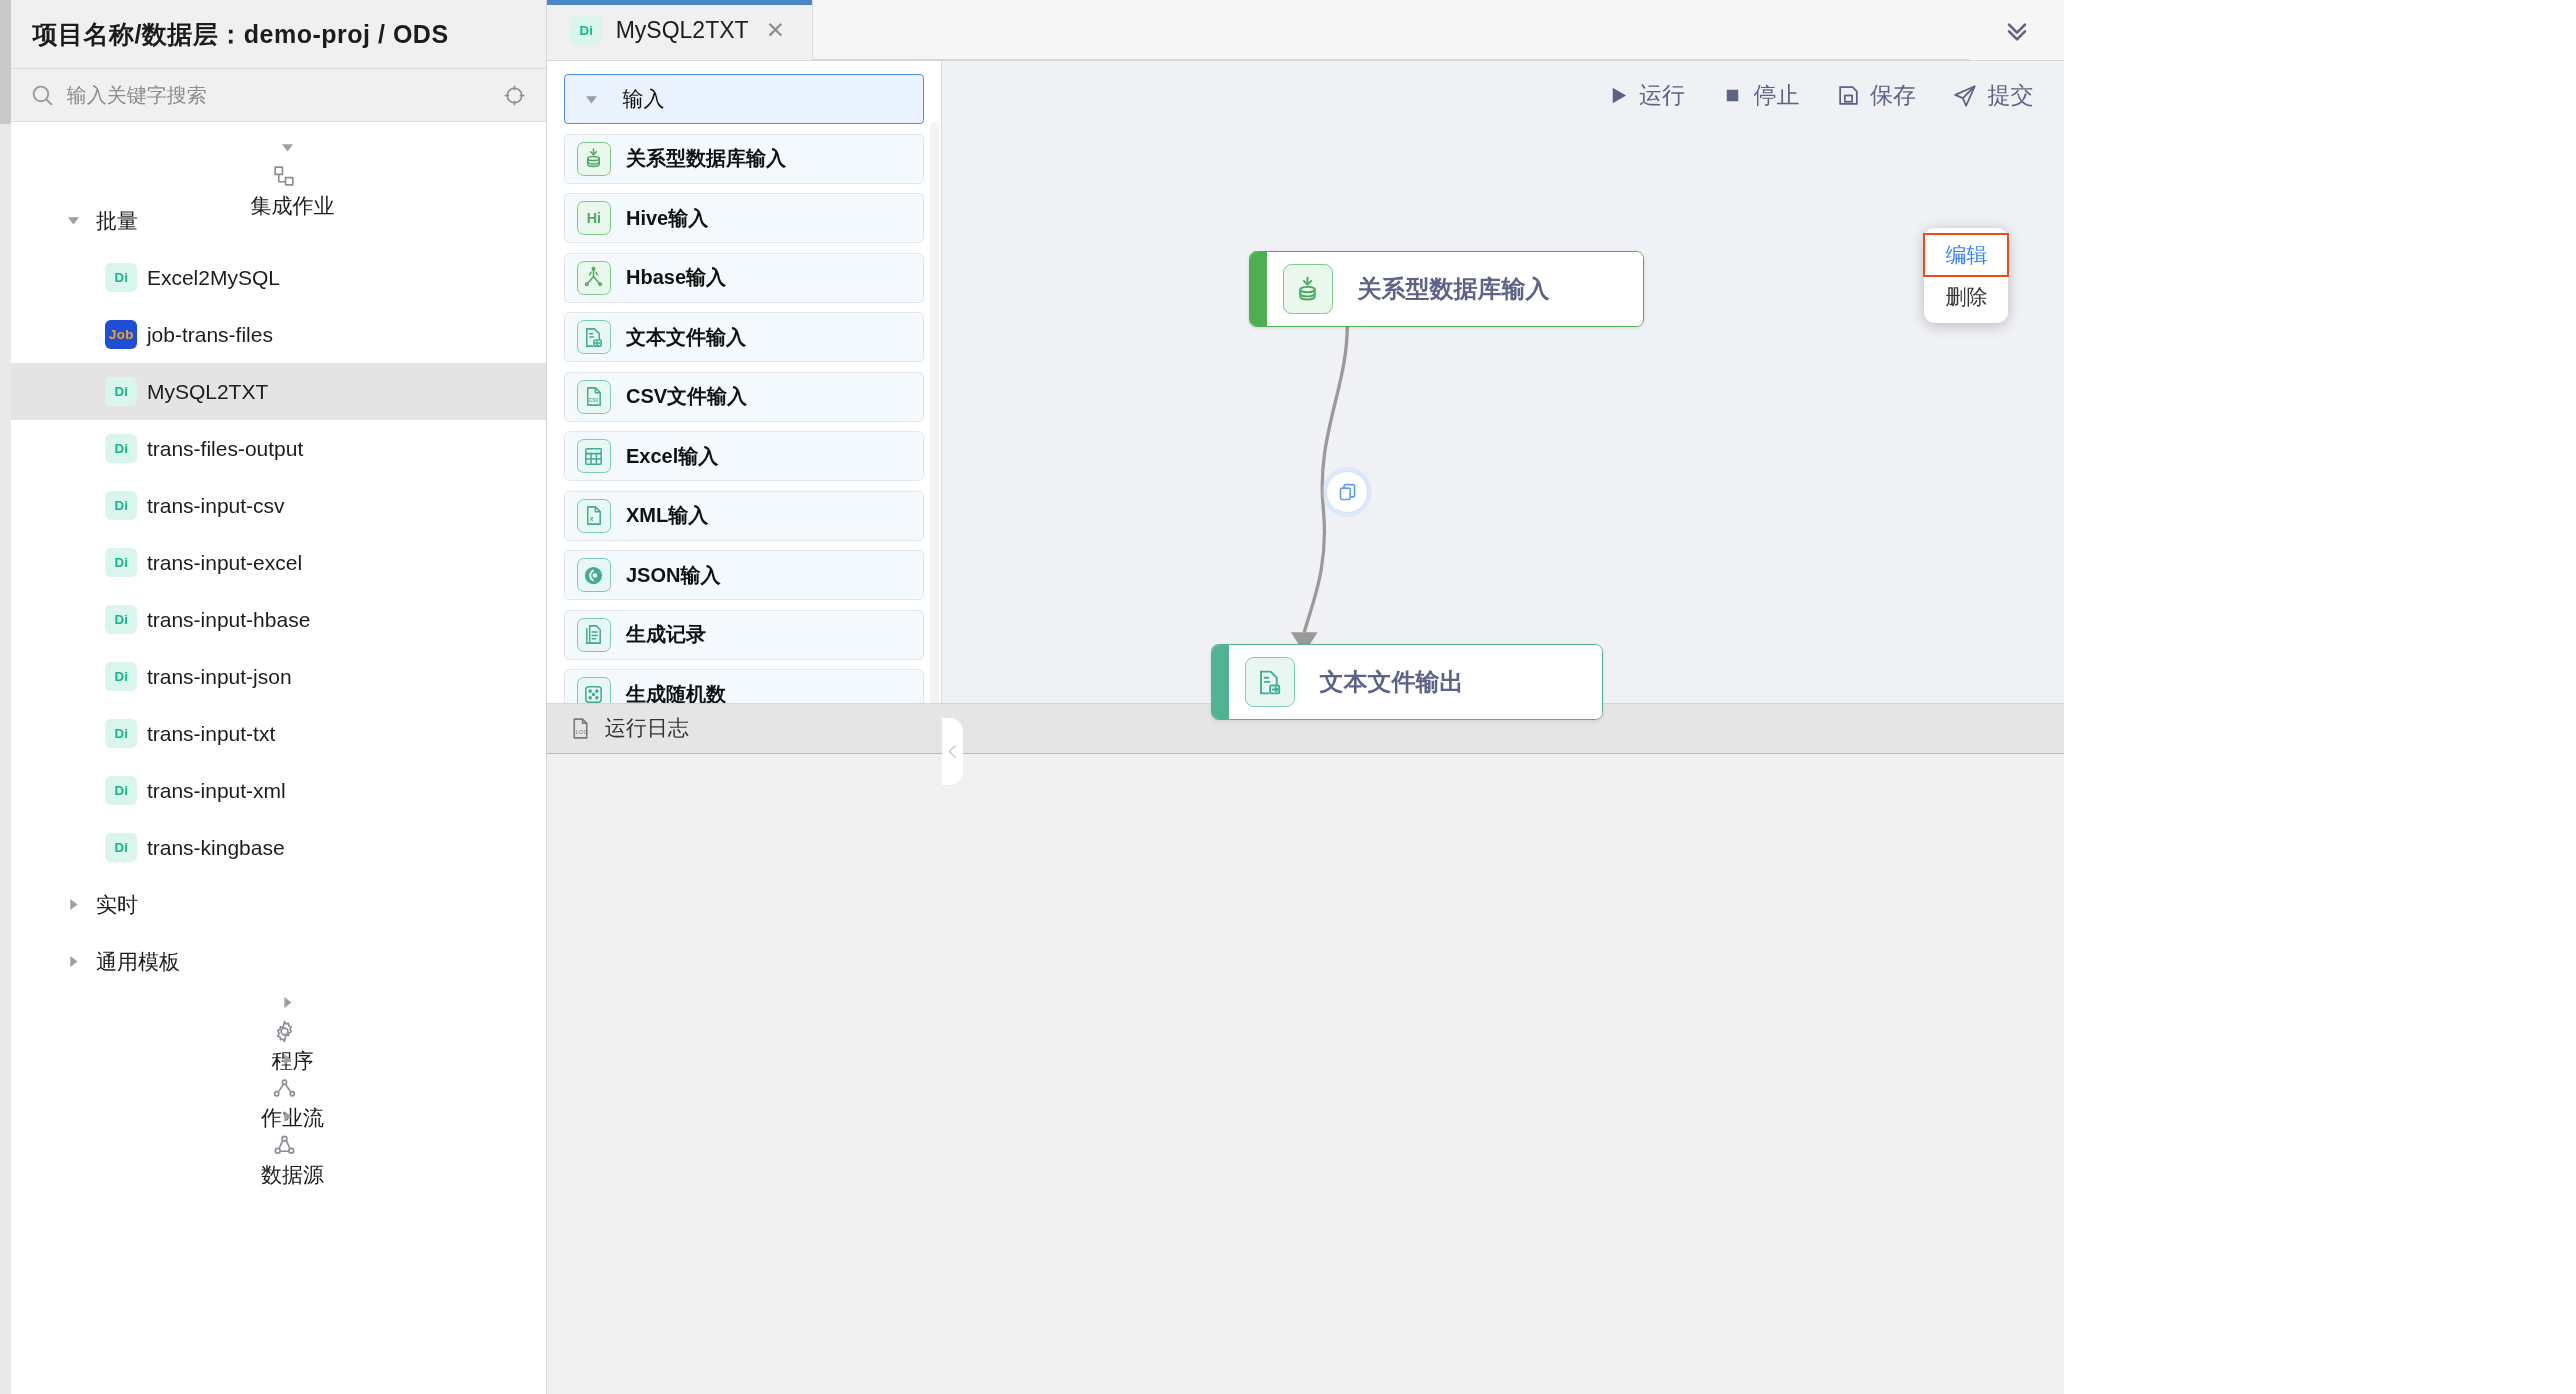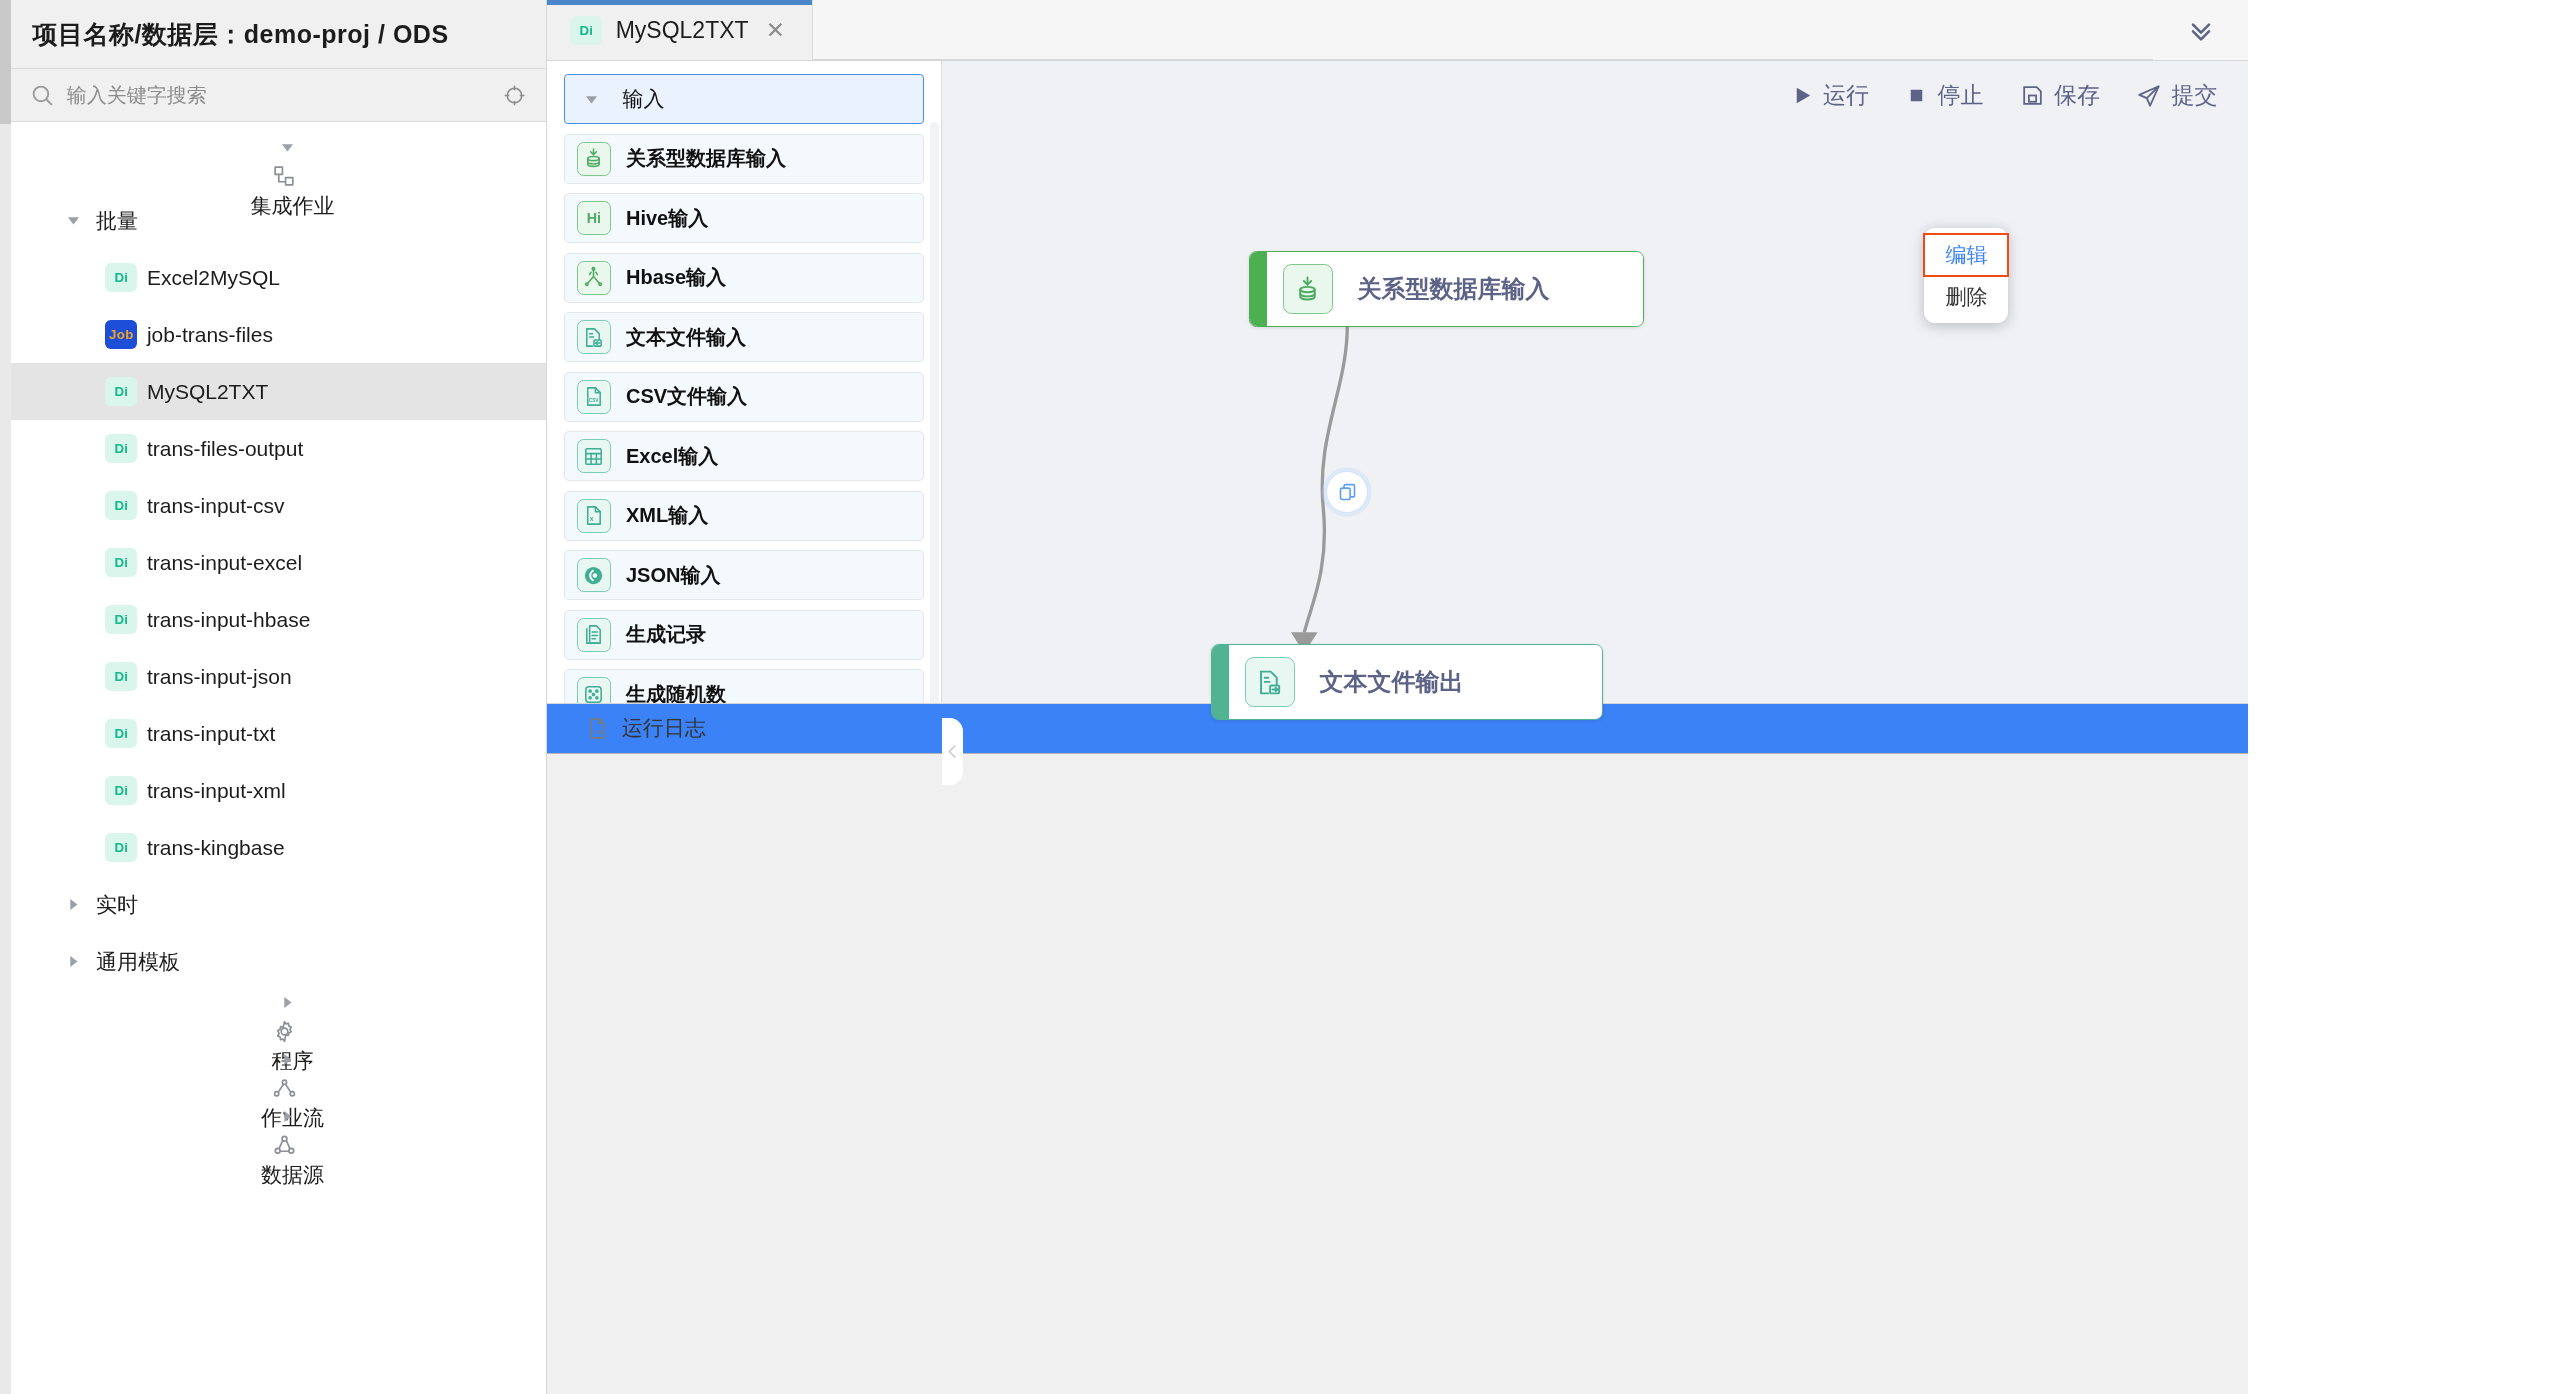--- a/index.html
+++ b/index.html
@@ -1,21 +1,21 @@
 <!DOCTYPE html>
 <html><head>
 <meta charset="utf-8">
 <style>
   * { box-sizing: border-box; margin: 0; padding: 0; }
   html, body {
     width: 2576px; height: 1395px;
     font-family: "Liberation Sans", "DejaVu Sans", sans-serif;
     background: #ffffff; overflow: hidden;
   }
-  .app { position: relative; width: 2248px; height: 1395px; display: flex; }
+  .app { position: relative; width: 2064px; height: 1395px; display: flex; }
 
   
   .outer-rail { width: 11.4px; height: 100%; background: #c9c9c9; flex: 0 0 11.4px; }
   .outer-rail-lower { position:absolute; left:0; top:124px; width:11.4px; height:1271px; background:#e9e9e9; }
 
   
   .sidebar {
     width: 536px; flex: 0 0 536px; height: 100%;
     background: #ffffff; border-right: 1px solid #d6d6d6;
     display: flex; flex-direction: column;
@@ -163,23 +163,23 @@
     padding: 5.7px 0;
   }
   .ctx-item {
     height: 42px; display: flex; align-items: center; justify-content: center;
     font-size: 21px; color: #333;
   }
   .ctx-item.hl { color: #3b82f6; outline: 2.9px solid #f04a16; outline-offset: -1px; }
 
   
   .statusbar {
-    height: 51px; flex: 0 0 51px; background: #3b82f6;
+    height: 51px; flex: 0 0 51px; background: #e5e5e5;
     border-top: 1px solid #d6d6d6; border-bottom: 1px solid #b8b8b8;
-    display: flex; align-items: center; gap: 11.4px; padding-left: 38px;
+    display: flex; align-items: center; gap: 11.4px; padding-left: 21px;
   }
   .statusbar .lbl { font-size: 21px; color: #333; }
   .footer-fill { flex: 1; background: #f0f0f0; }
 </style>
 </head>
 <body>
 
 <div class="app">
 
   <div class="outer-rail"></div>

